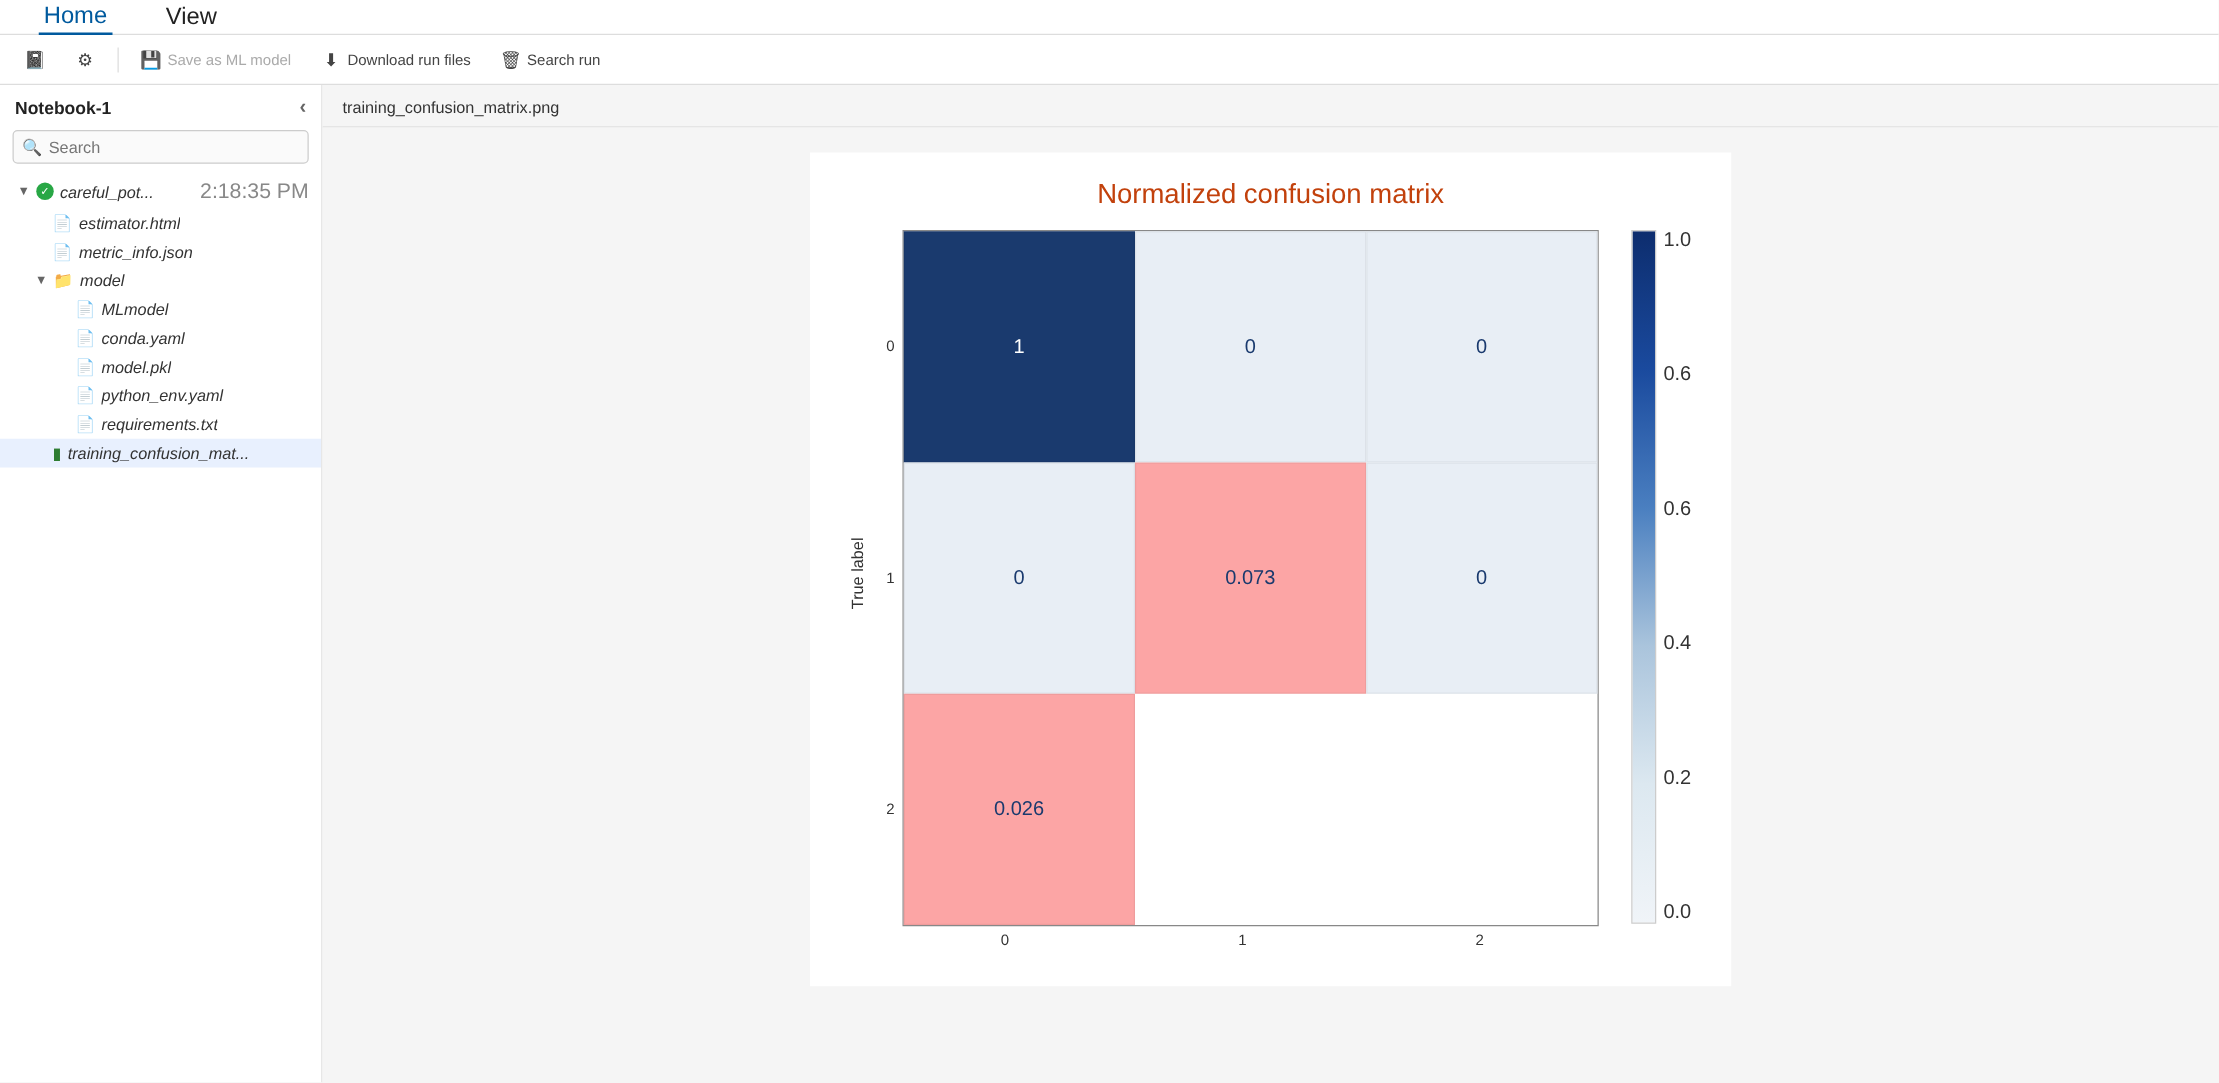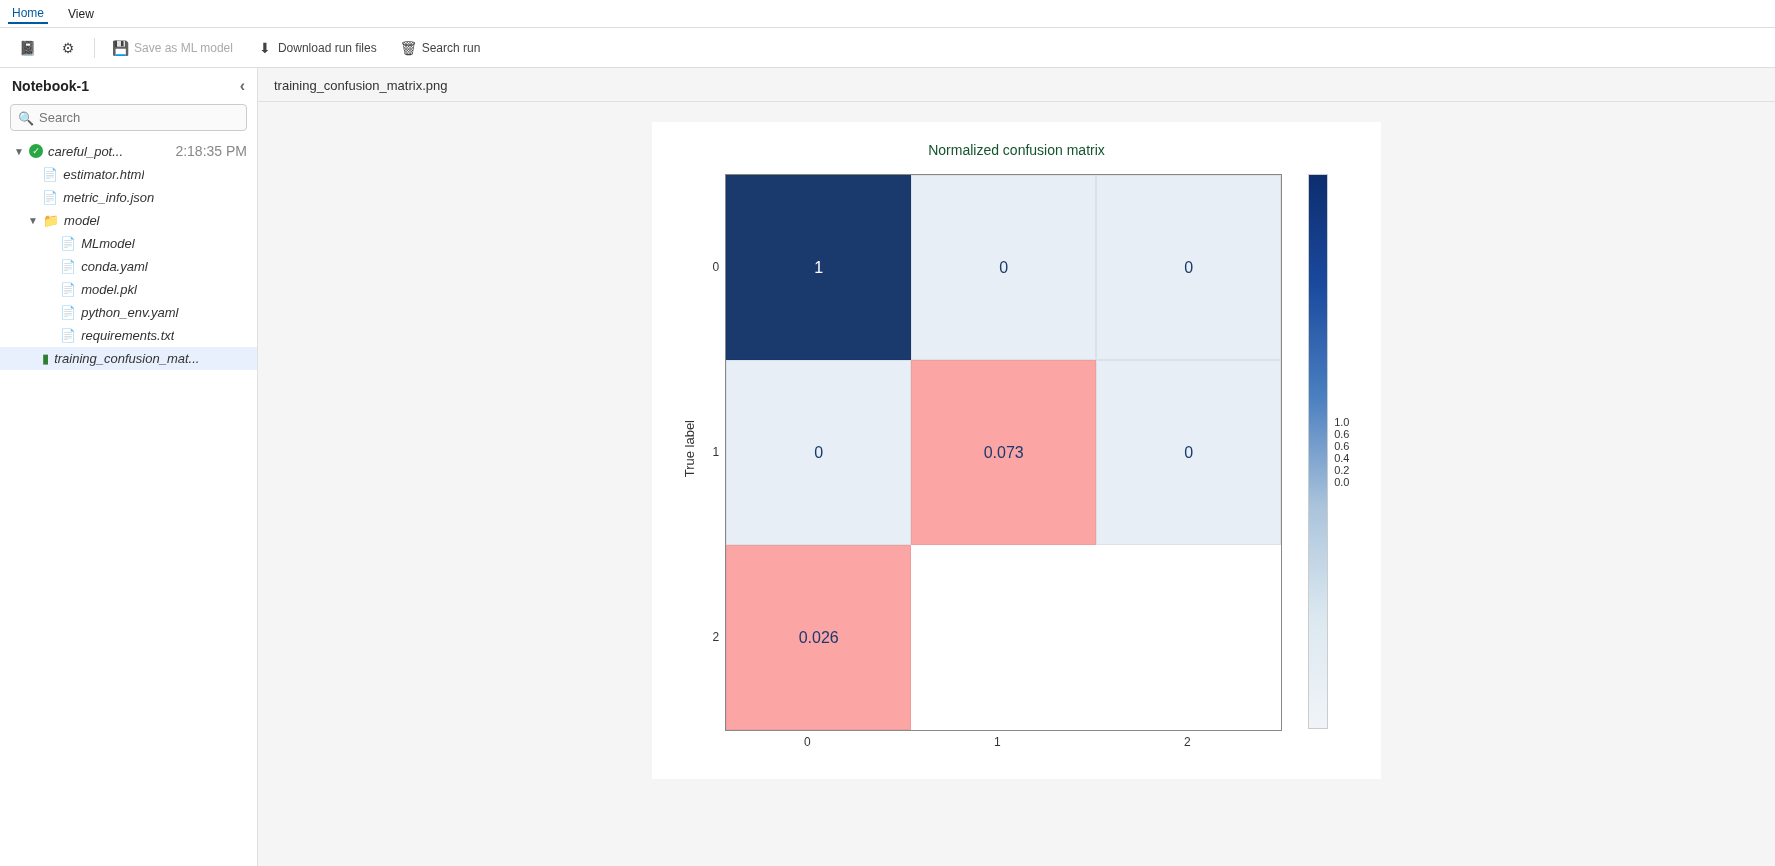--- a/index.html
+++ b/index.html
@@ -9,24 +9,25 @@
     .menu-bar {
       display: flex;
       align-items: center;
       height: 28px;
       background: #fff;
       border-bottom: 1px solid #ddd;
       padding: 0 8px;
       gap: 16px;
     }
     .menu-item {
-      font-size: 12px;
+      font-size: 19px;
       cursor: pointer;
       padding: 2px 4px;
       color: #222;
+      margin-left: 23px;
     }
     .menu-item.active {
       border-bottom: 2px solid #005a9e;
       color: #005a9e;
     }
 
     
     .toolbar {
       display: flex;
       align-items: center;
@@ -177,21 +178,21 @@
       flex-shrink: 0;
     }
     .item-label {
       overflow: hidden;
       text-overflow: ellipsis;
       white-space: nowrap;
       font-style: italic;
     }
     .item-time {
       margin-left: auto;
-      font-size: 14px;
+      font-size: 17px;
       color: #888;
       flex-shrink: 0;
     }
 
     
     .main-content {
       flex: 1;
       background: #f5f5f5;
       overflow: auto;
       display: flex;
@@ -213,24 +214,24 @@
       background: #f5f5f5;
     }
     .chart-container {
       background: #fff;
       padding: 20px 30px 30px 30px;
       display: flex;
       flex-direction: column;
       align-items: center;
     }
     .chart-title {
-      font-size: 14px;
+      font-size: 22px;
       font-weight: 400;
       margin-bottom: 16px;
-      color: #14532d;
+      color: #c2410c;
     }
     .chart-body {
       display: flex;
       align-items: flex-start;
       gap: 16px;
     }
     .y-axis-label-container {
       display: flex;
       align-items: center;
       justify-content: center;
@@ -300,22 +301,22 @@
       margin-left: 10px;
     }
     .colorbar-gradient {
       width: 20px;
       background: linear-gradient(to bottom, #0d2d6e, #1a4a9e, #4a7fc0, #aac4dc, #dce8f0, #f0f4f8);
       border: 1px solid #ccc;
     }
     .colorbar-ticks {
       display: flex;
       flex-direction: column;
-      justify-content: center;
-      font-size: 11px;
+      justify-content: space-between;
+      font-size: 16px;
       color: #333;
       padding: 0 2px;
     }
     .colorbar-tick {
       white-space: nowrap;
     }
   </style>
 </head>
 <body>
 

